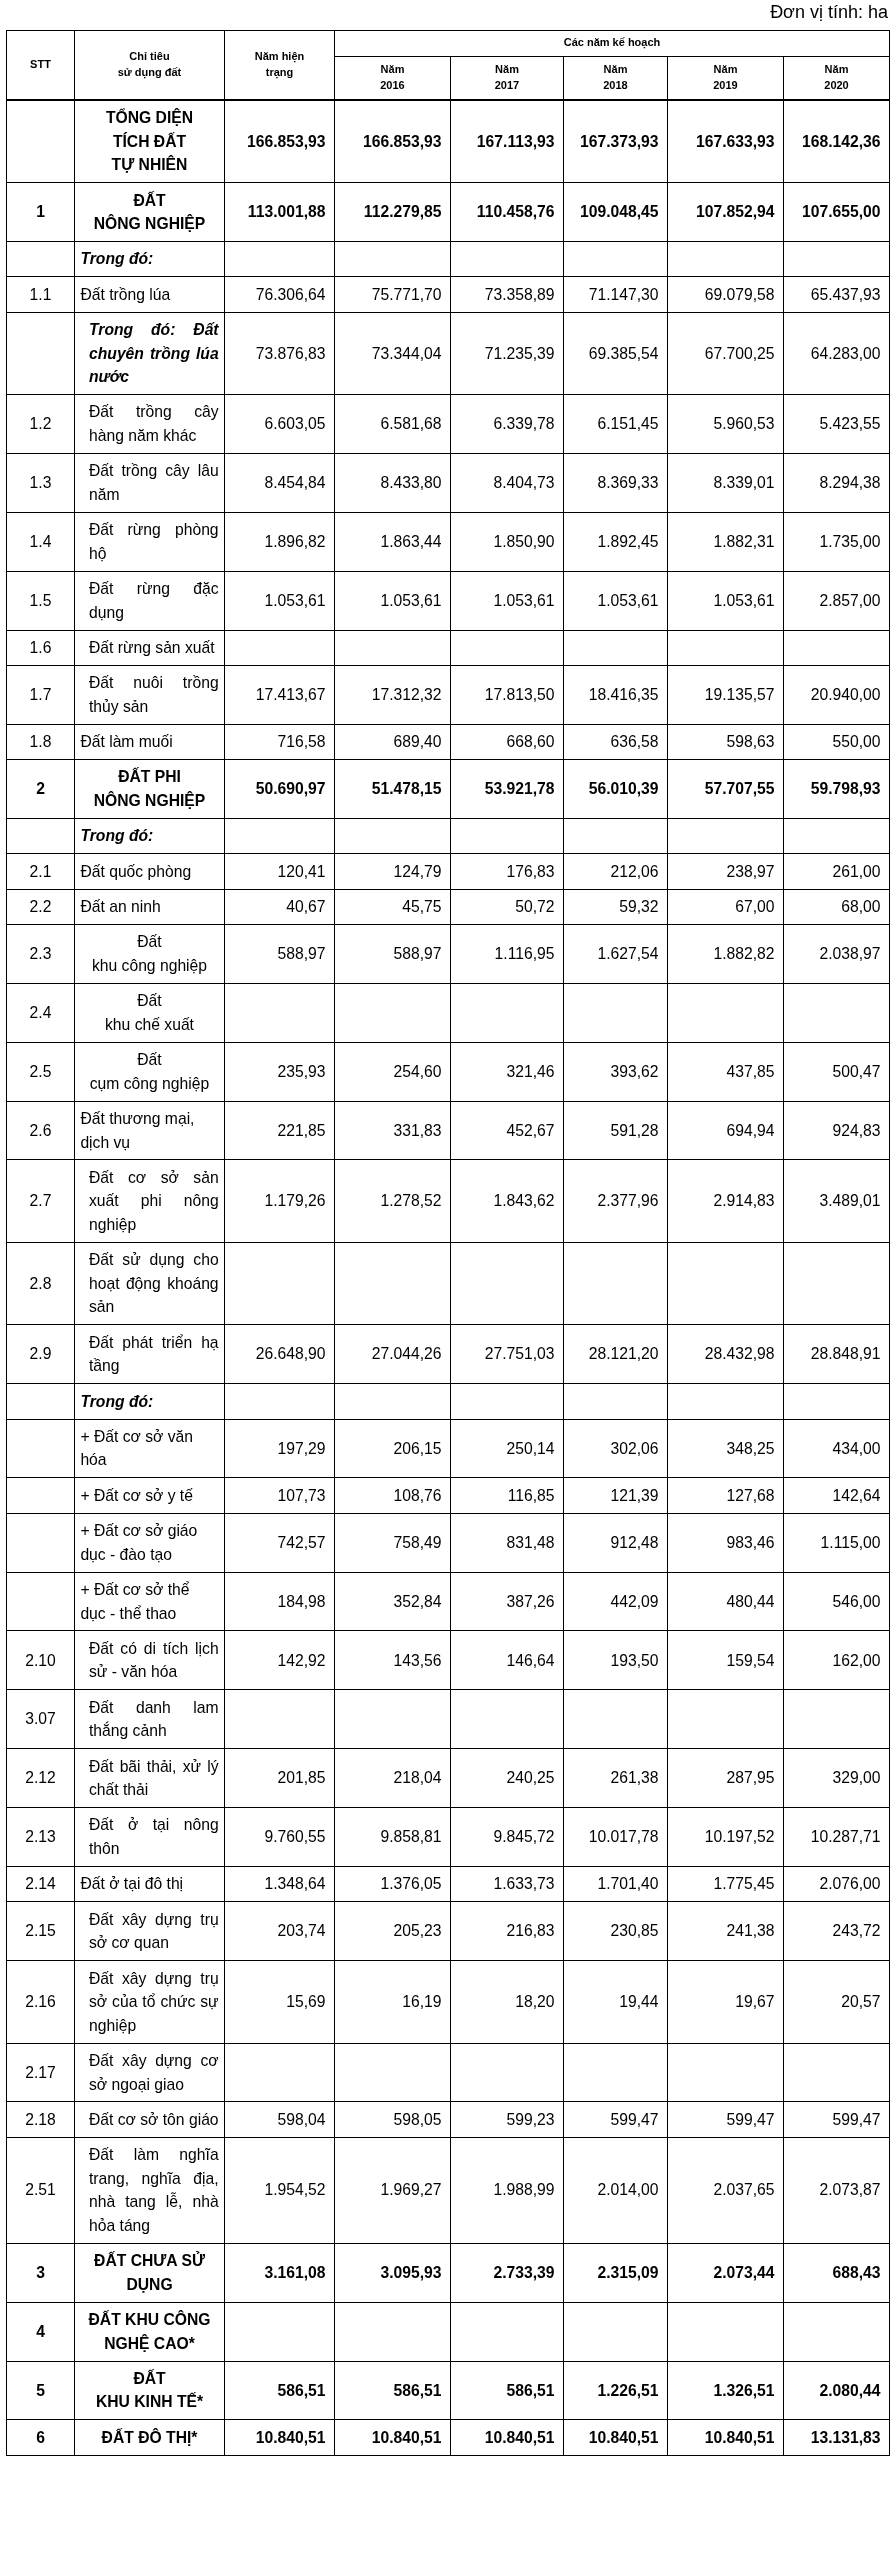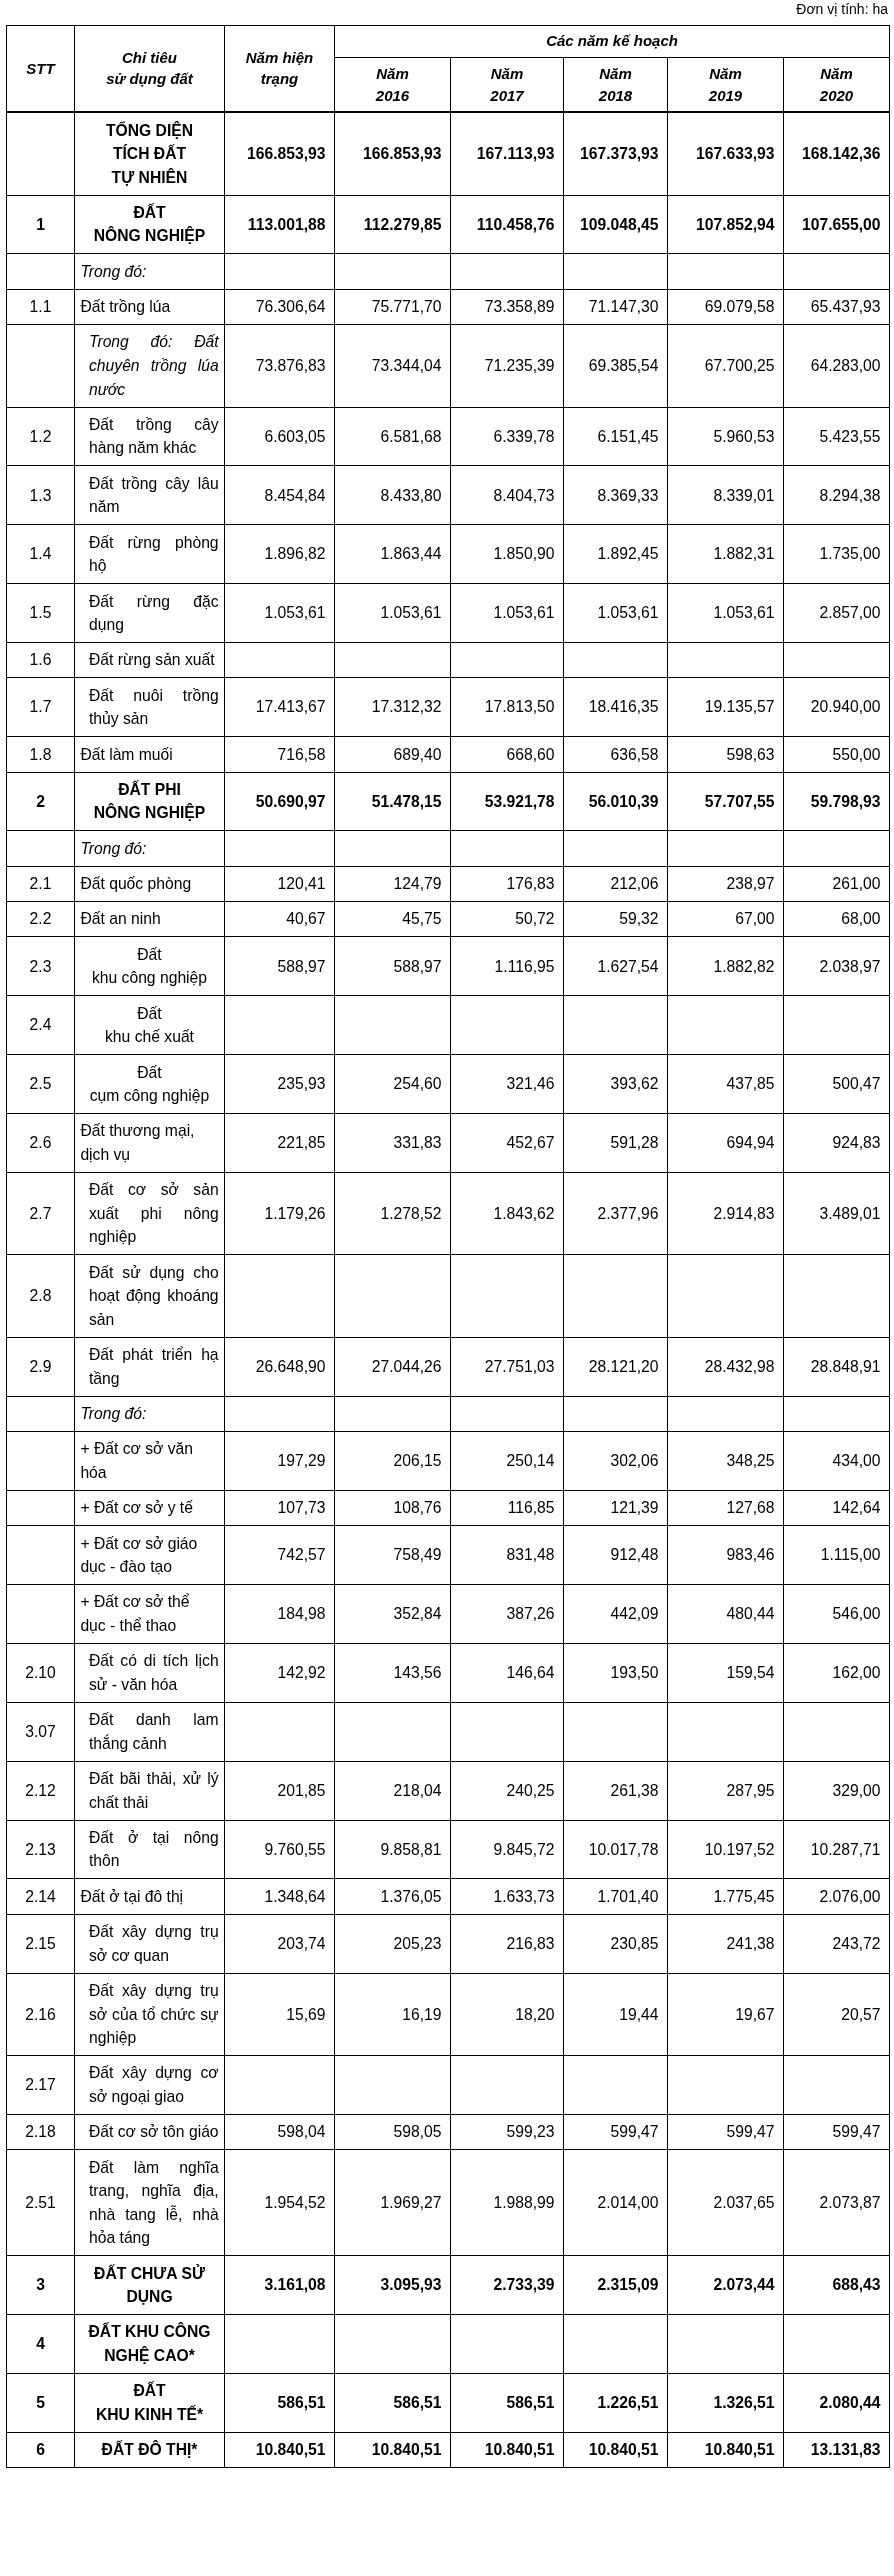--- a/index.html
+++ b/index.html
@@ -10,46 +10,45 @@
     font-family: "Liberation Sans", sans-serif;
   }
   .page {
     width: 894px;
     min-height: 2576px;
     box-sizing: border-box;
     padding-top: 1.2px;
   }
   .unit-label {
     text-align: right;
-    font-size: 14px;
+    font-size: 18px;
     line-height: 1.25;
     padding: 0 6px 6px 0;
   }
   table.land-table {
     border-collapse: collapse;
     table-layout: fixed;
     width: 884px;
     margin-left: 6px;
     border: 1.2px solid #000;
   }
   table.land-table th,
   table.land-table td {
     border: 0.6px solid #000;
     vertical-align: middle;
     box-sizing: border-box;
     overflow: hidden;
   }
   thead th {
-    font-size: 15px;
+    font-size: 11px;
     font-weight: bold;
     text-align: center;
     line-height: 1.45;
     white-space: pre-line;
     padding: 4.8px 3.6px;
-    font-style: italic;
   }
   thead tr.group-row th { border-bottom: 1.2px solid #000; }
   thead { border-bottom: 2.4px double #000; }
   thead th.plan-group { border-bottom: 1.2px solid #000; }
   tbody td {
     font-size: 15.7px;
     line-height: 1.5;
     padding: 5.4px 6px;
   }
   tbody tr { border-top: 1.8px solid #000; }
@@ -62,21 +61,21 @@
     padding-right: 5.4px;
   }
   td.label.lbl-center  { text-align: center; }
   td.label.lbl-justify { text-align: justify; padding-left: 14px; }
   td.num {
     text-align: right;
     padding-right: 8.5px;
     white-space: nowrap;
   }
   tr.major { font-weight: bold; padding-left: 16px; }
-  tr.note td.label { font-style: italic; }
+  tr.note td.label { font-style: italic; font-weight: bold; }
 </style>
 </head>
 <body>
 
 <div class="page">
 
   <div class="unit-label">Đơn vị tính: ha</div>
 
   <table class="land-table">
     <colgroup>

